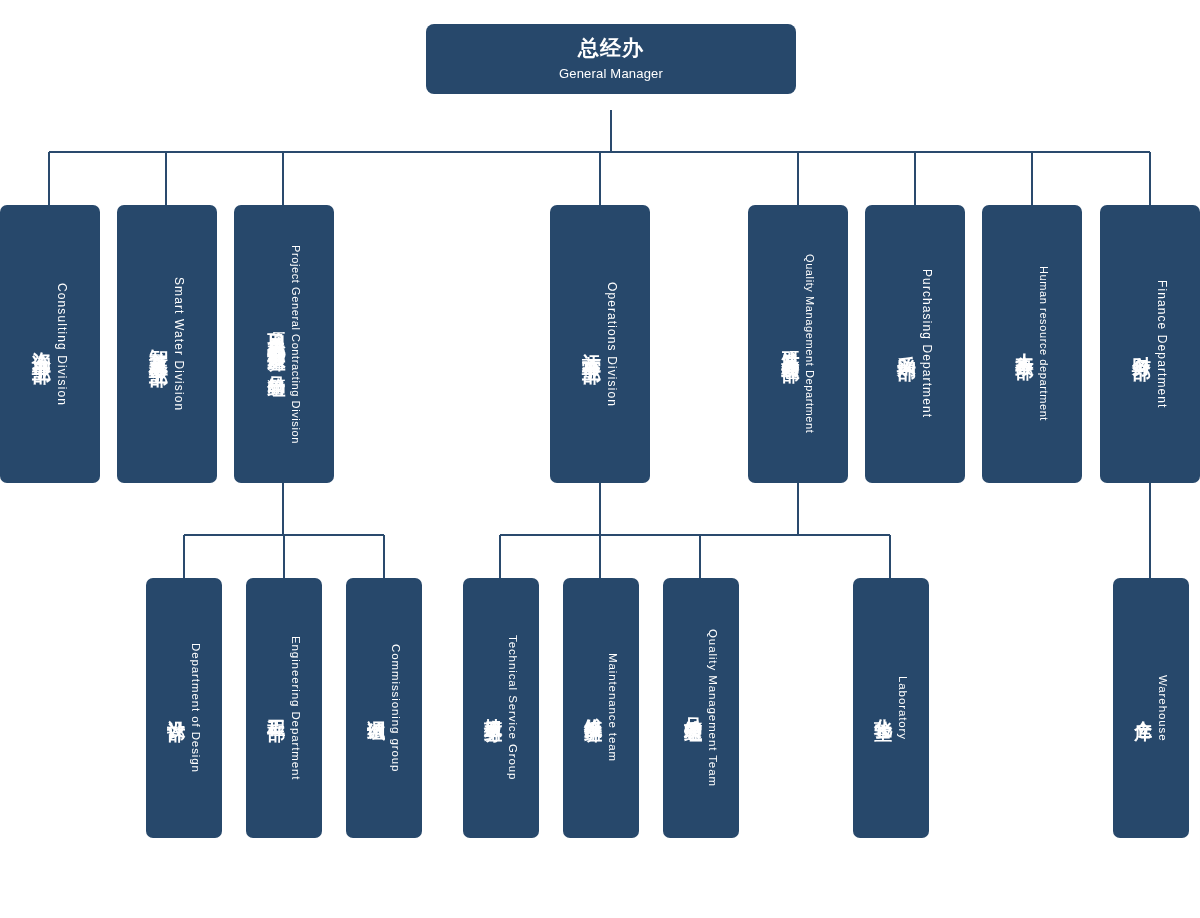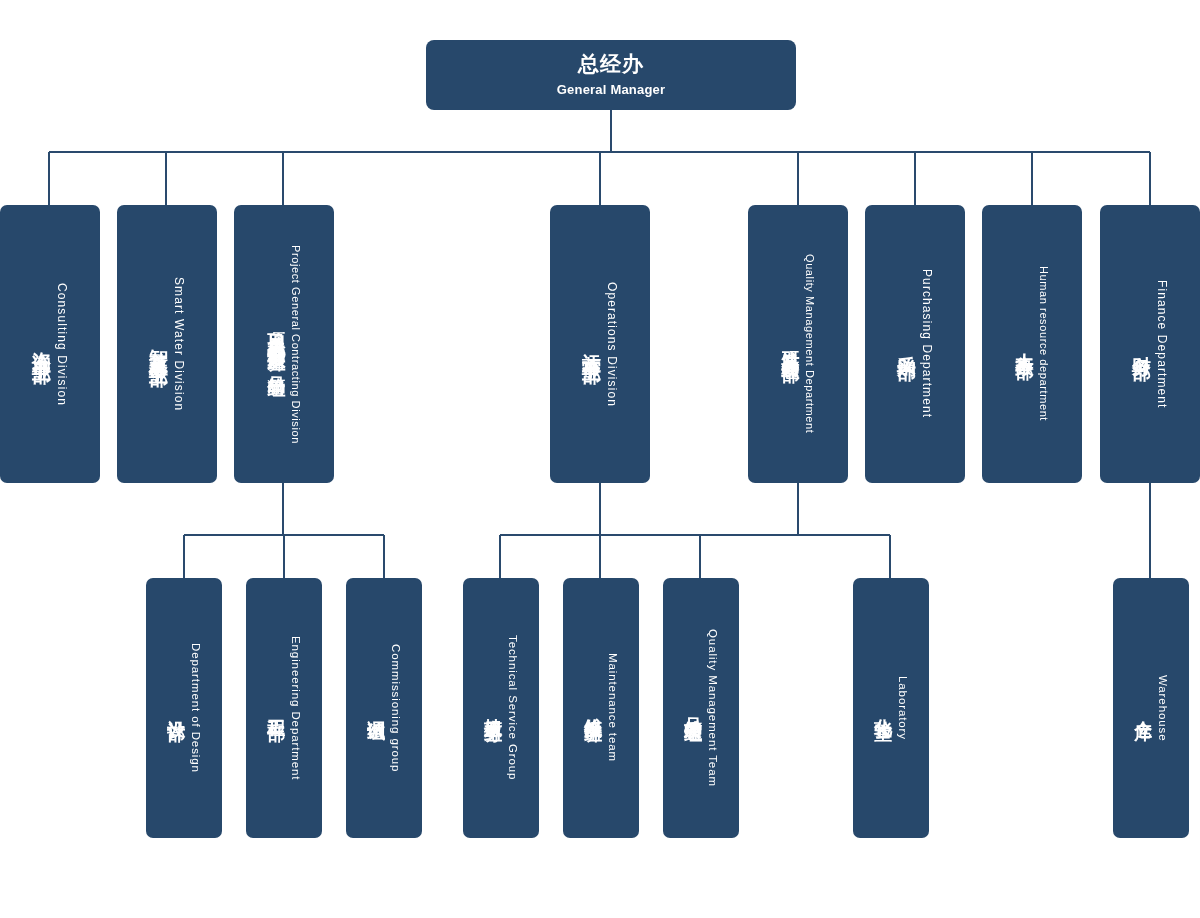--- a/index.html
+++ b/index.html
@@ -48,21 +48,21 @@
     border-radius: 8px;
   }
   .node.root .cn {
     font-size: 21px;
     font-weight: bold;
     letter-spacing: 1px;
     line-height: 1.25;
   }
   .node.root .en {
     font-size: 13px;
-    font-weight: bold;
+    font-weight: normal;
     line-height: 1.5;
     margin-top: 3px;
     letter-spacing: 0.2px;
   }
 
   
   .node.vert {
     flex-direction: row;
     align-items: center;
     justify-content: center;
@@ -126,21 +126,21 @@
       <path d="M 500 535 L 890 535"></path>
       <path d="M 500 535 L 500 578"></path>
       <path d="M 600 535 L 600 578"></path>
       <path d="M 700 535 L 700 578"></path>
       <path d="M 890 535 L 890 578"></path>
 
       <path d="M 1150 483 L 1150 578"></path>
     </g>
   </svg>
 
-  <div class="node root" style="left:426px; top:40px; width:370px; height:70px;">
+  <div class="node root" style="left:426px; top:24px; width:370px; height:70px;">
     <span class="cn">总经办</span>
     <span class="en">General Manager</span>
   </div>
 
   <div class="node vert" style="left:0px; top:205px; width:100px; height:278px;">
     <span class="vtext cn">咨询事业部</span>
     <span class="vtext en">Consulting Division</span>
   </div>
 
   <div class="node vert" style="left:117px; top:205px; width:100px; height:278px;">

